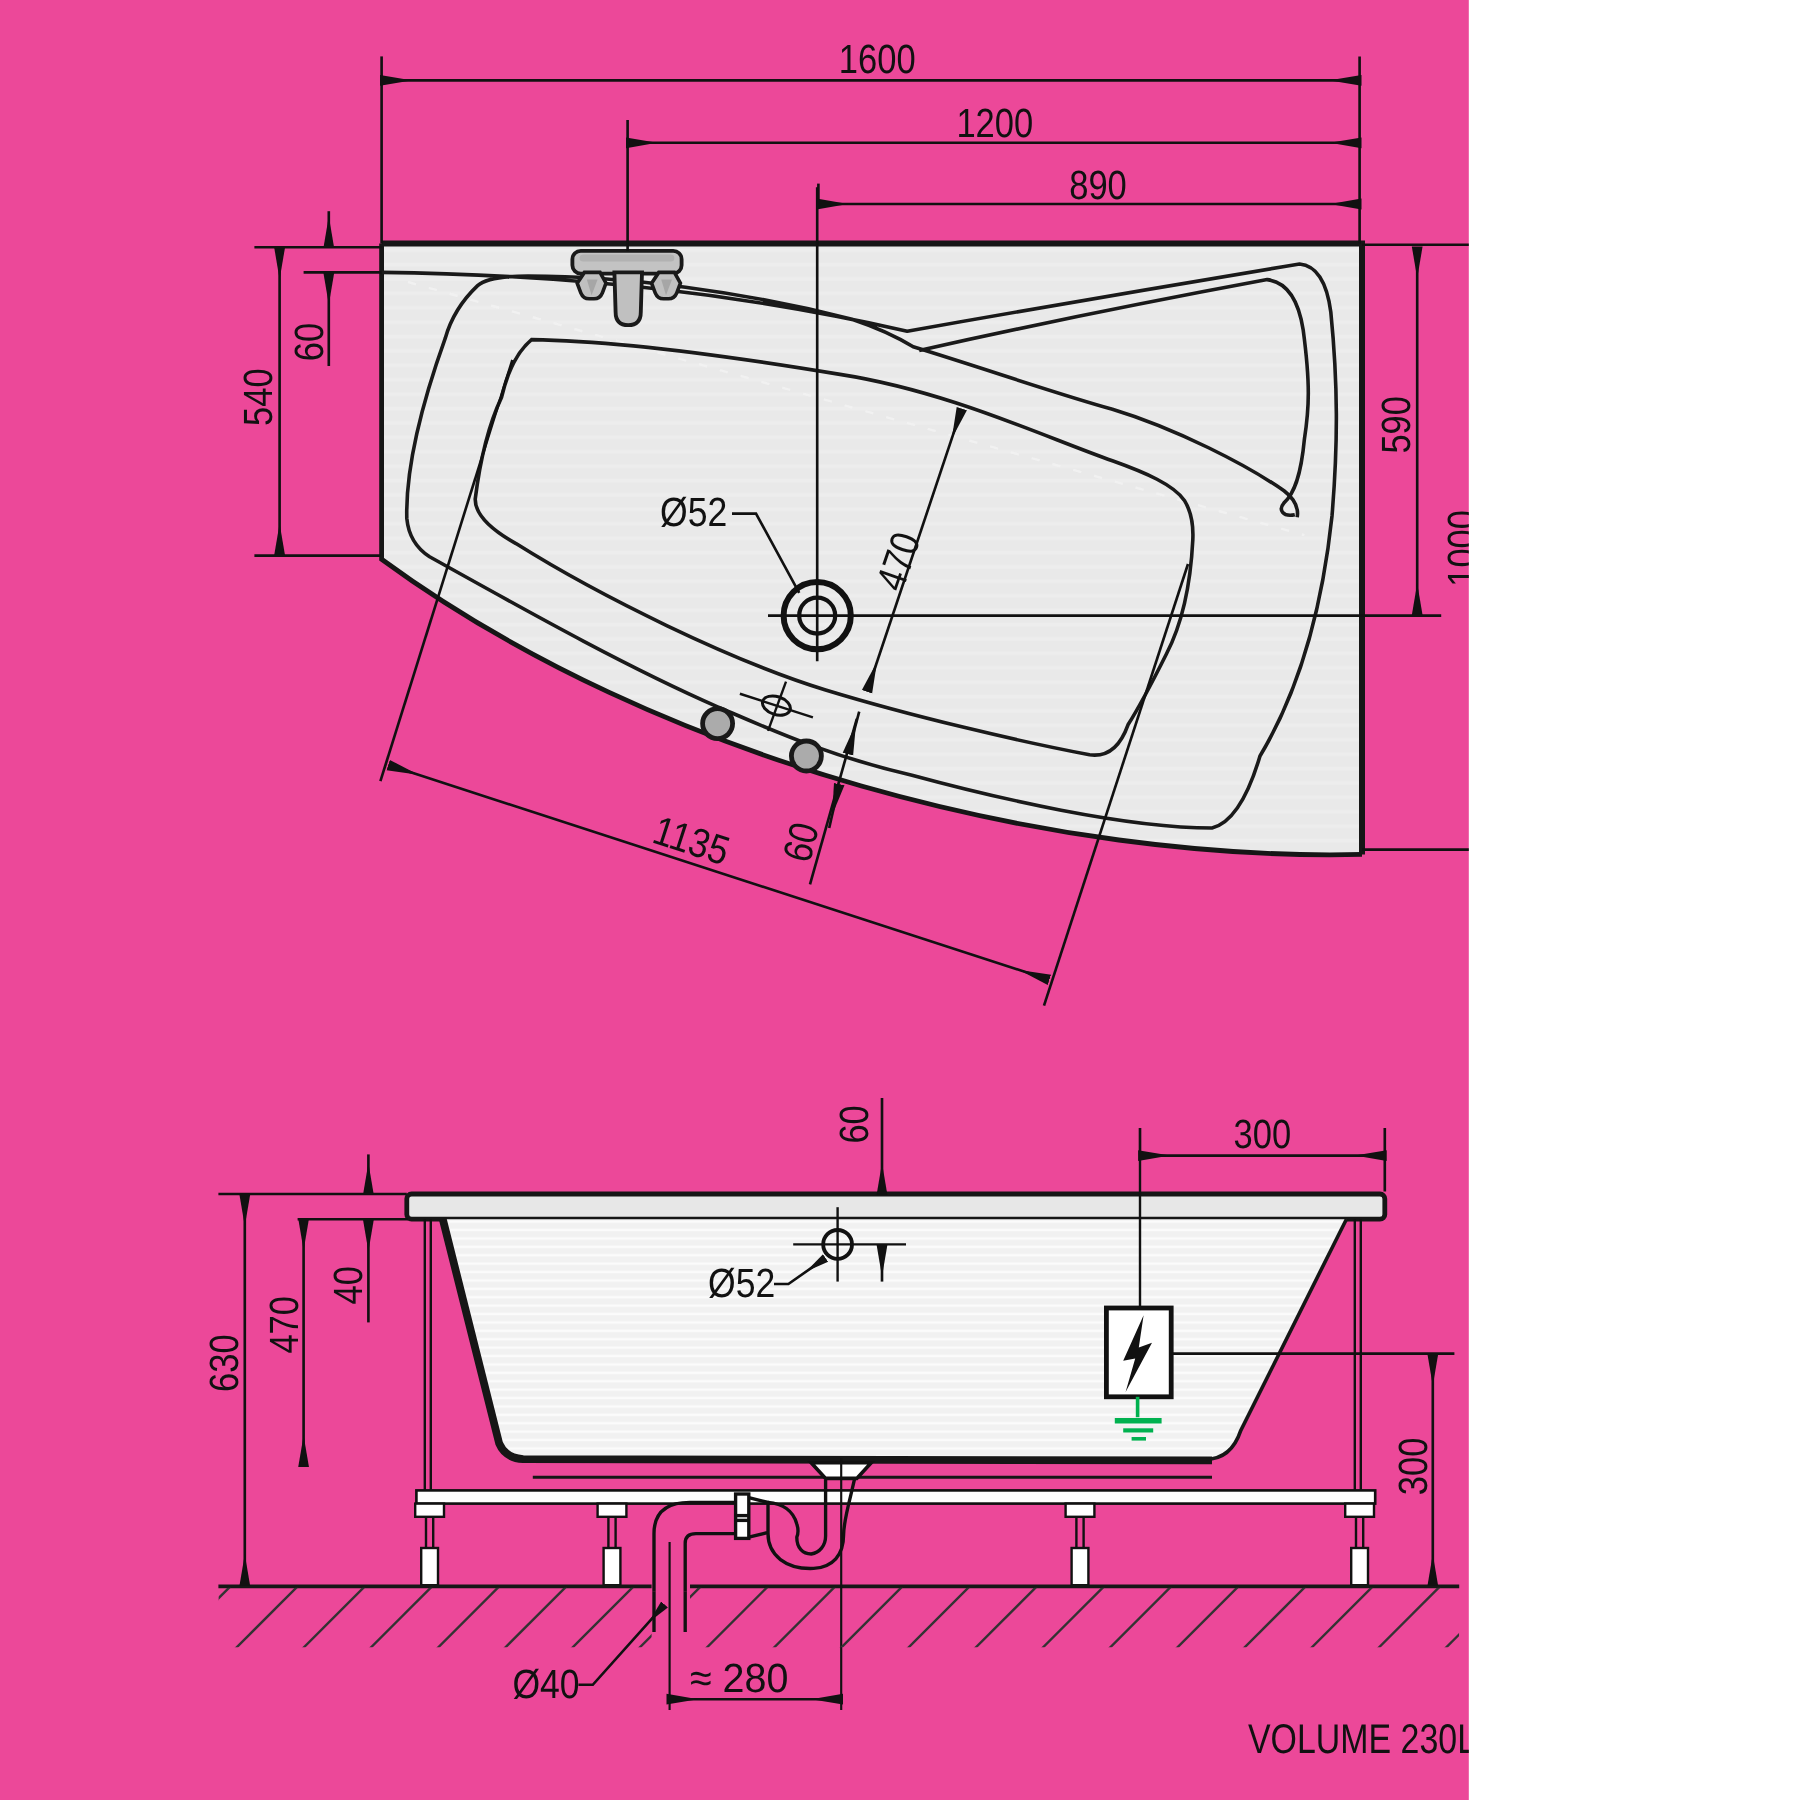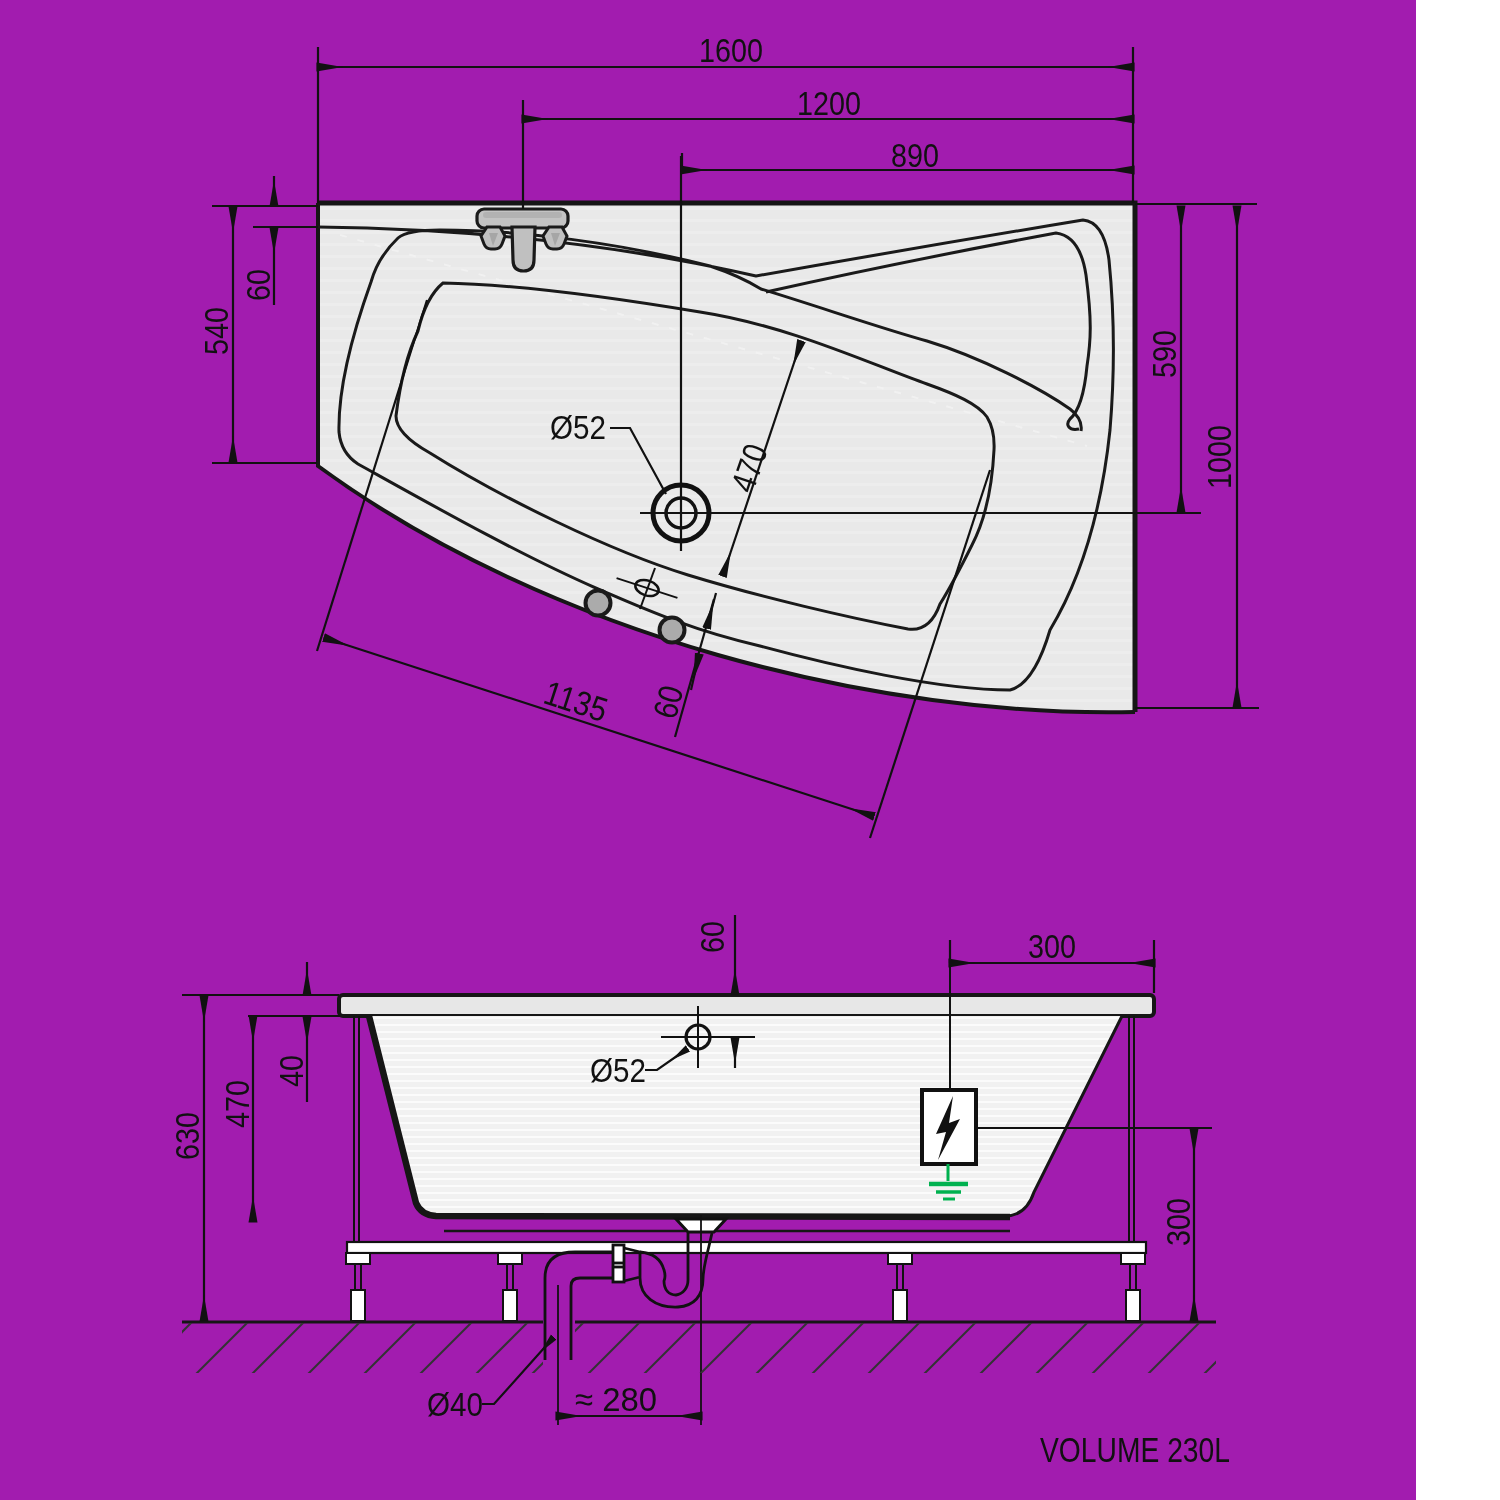--- a/index.html
+++ b/index.html
@@ -1,16 +1,16 @@
 <!DOCTYPE html>
 <html><head>
 <meta charset="utf-8">
 <style>
   html,body{margin:0;padding:0;background:#ffffff;}
-  .page{width:1416px;height:1500px;position:relative;background:#a21caf;overflow:hidden;}
+  .page{width:1224px;height:1500px;position:relative;background:#ec4899;overflow:hidden;}
   svg{position:absolute;left:0;top:0;}
   text{font-family:"Liberation Sans", sans-serif;fill:#111;}
   .dim{font-size:34px;}
 </style>
 </head>
 <body>
 <div class="page">
 <svg width="1500" height="1500" viewBox="0 0 1500 1500">
 <defs>
 <marker id="ar" viewBox="0 0 10 10" refX="9.4" refY="5" markerWidth="12" markerHeight="12" orient="auto-start-reverse">

